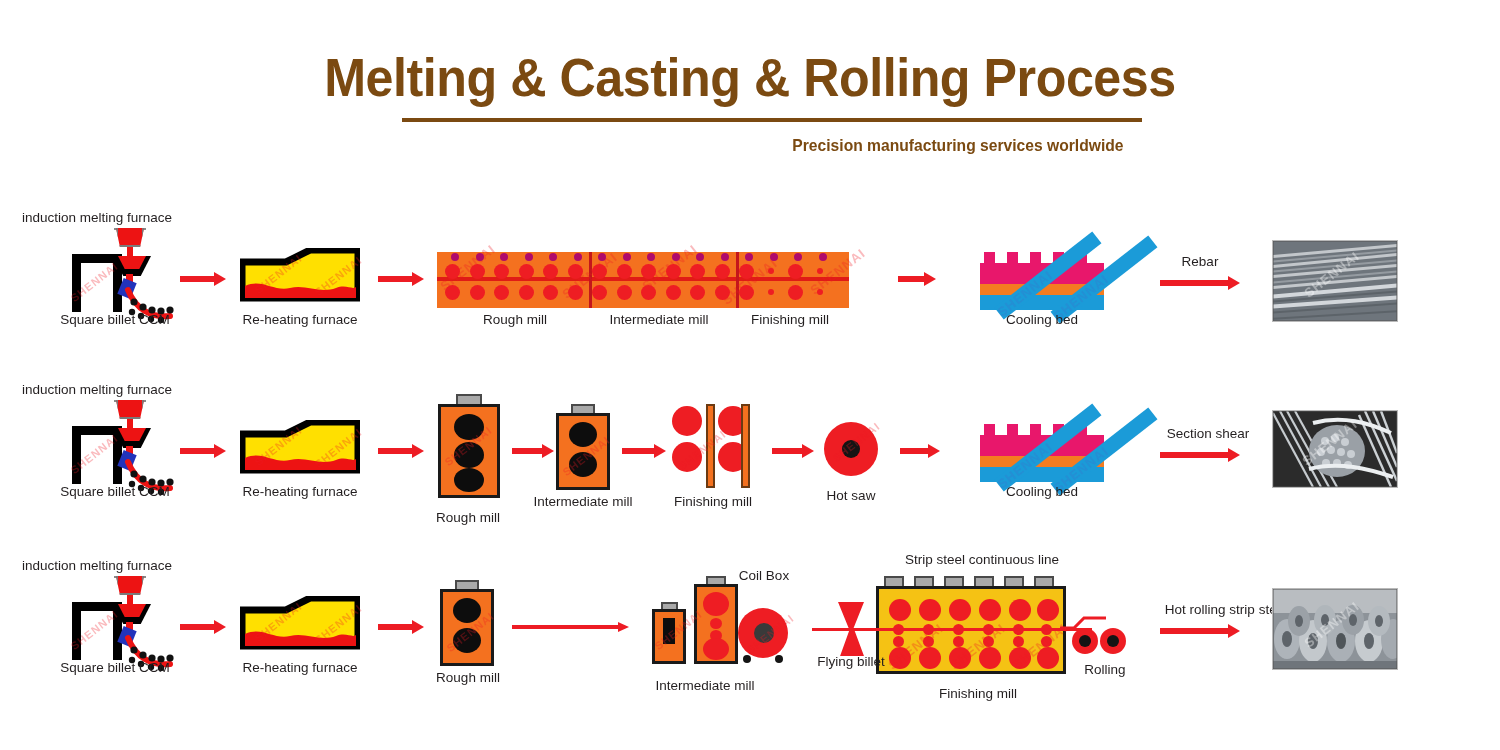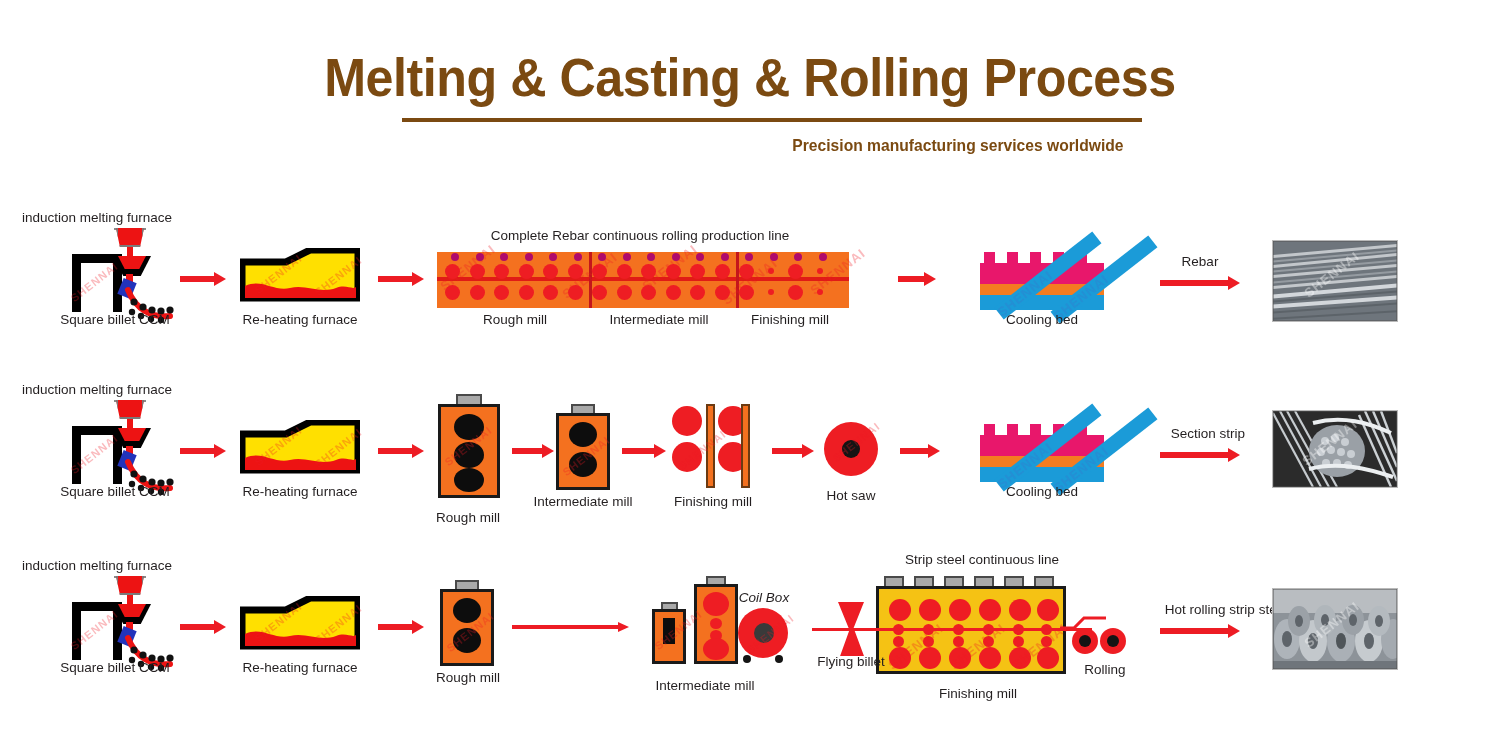--- a/index.html
+++ b/index.html
@@ -187,21 +187,20 @@
       <div class="wm" style="left:10px;top:20px;font-size:11px;">SHENNAI</div>
       <div class="wm" style="left:70px;top:22px;font-size:11px;">SHENNAI</div>
     </div>
     <div class="abs cap" style="left:225px;top:112px;width:150px;">Re-heating furnace</div>
 
     <div class="arrow" style="left:378px;top:72px;width:46px;">
       <div class="shaft" style="width:34px;"></div>
         <div class="head" style="left:34px;"></div>
     </div>
 
-    <div class="abs cap top" style="left:440px;top:28px;width:400px;">Complete Rebar continuous rolling production line</div>
 
     <div class="rollline" style="left:437px;top:52px;width:412px;">
       <div class="midline"></div>
       <div class="divider" style="left:152px;"></div>
       <div class="divider" style="left:299px;"></div>
       <div class="wm" style="left:-2px;top:8px;">SHENNAI</div>
       <div class="wm" style="left:120px;top:16px;">SHENNAI</div>
       <div class="wm" style="left:200px;top:8px;">SHENNAI</div>
       <div class="wm" style="left:280px;top:22px;">SHENNAI</div>
       <div class="wm" style="left:368px;top:12px;">SHENNAI</div>
@@ -425,21 +424,21 @@
       <div class="tooth" style="left:73px;"></div>
       <div class="tooth" style="left:96px;"></div>
       <div class="pink"></div>
       <div class="orange"></div>
       <div class="blue"></div>
       <div class="wm blue" style="left:6px;top:16px;">SHENNAI</div>
       <div class="wm blue" style="left:62px;top:20px;">SHENNAI</div>
     </div>
     <div class="abs cap" style="left:975px;top:112px;width:134px;">Cooling bed</div>
 
-    <div class="abs cap" style="left:1140px;top:54px;width:136px;">Section strip</div>
+    <div class="abs cap" style="left:1140px;top:54px;width:136px;">Section shear</div>
     <div class="arrow" style="left:1160px;top:76px;width:82px;">
       <div class="shaft" style="width:68px;"></div>
         <div class="head" style="left:68px;"></div>
     </div>
     <div class="photo" style="left:1272px;top:38px;width:124px;height:76px;">
       <svg width="124" height="76" viewBox="0 0 124 76">
         <rect width="124" height="76" fill="#2b2b2b"></rect>
         <g stroke="#cfd4d8" stroke-width="2.2" opacity="0.95">
           <line x1="0" y1="2" x2="40" y2="76"></line>
             <line x1="7" y1="0" x2="48" y2="76"></line>
@@ -548,21 +547,21 @@
         <div class="body" style="left:0;top:8px;width:44px;height:80px;"></div>
         <div class="rhole" style="left:9px;top:16px;width:26px;height:24px;"></div>
         <div class="rhole" style="left:16px;top:42px;width:12px;height:11px;"></div>
         <div class="rhole" style="left:16px;top:54px;width:12px;height:11px;"></div>
         <div class="rhole" style="left:9px;top:62px;width:26px;height:22px;"></div>
       </div>
       <div class="wm" style="left:-2px;top:58px;font-size:11px;">SHENNAI</div>
     </div>
     <div class="abs cap" style="left:640px;top:130px;width:130px;">Intermediate mill</div>
 
-    <div class="abs cap" style="left:726px;top:42px;width:76px;font-style:italic;">Coil Box</div>
+    <div class="abs cap" style="left:726px;top:20px;width:76px;">Coil Box</div>
     <div class="coilbox" style="left:738px;top:60px;width:56px;height:56px;">
       <div class="ring"></div>
       <div class="core"></div>
       <div class="w" style="left:5px;"></div>
       <div class="w" style="left:37px;"></div>
       <div class="wm" style="left:4px;top:20px;font-size:11px;">SHENNAI</div>
     </div>
 
     <div class="abs cap top" style="left:862px;top:4px;width:240px;">Strip steel continuous line</div>
 

